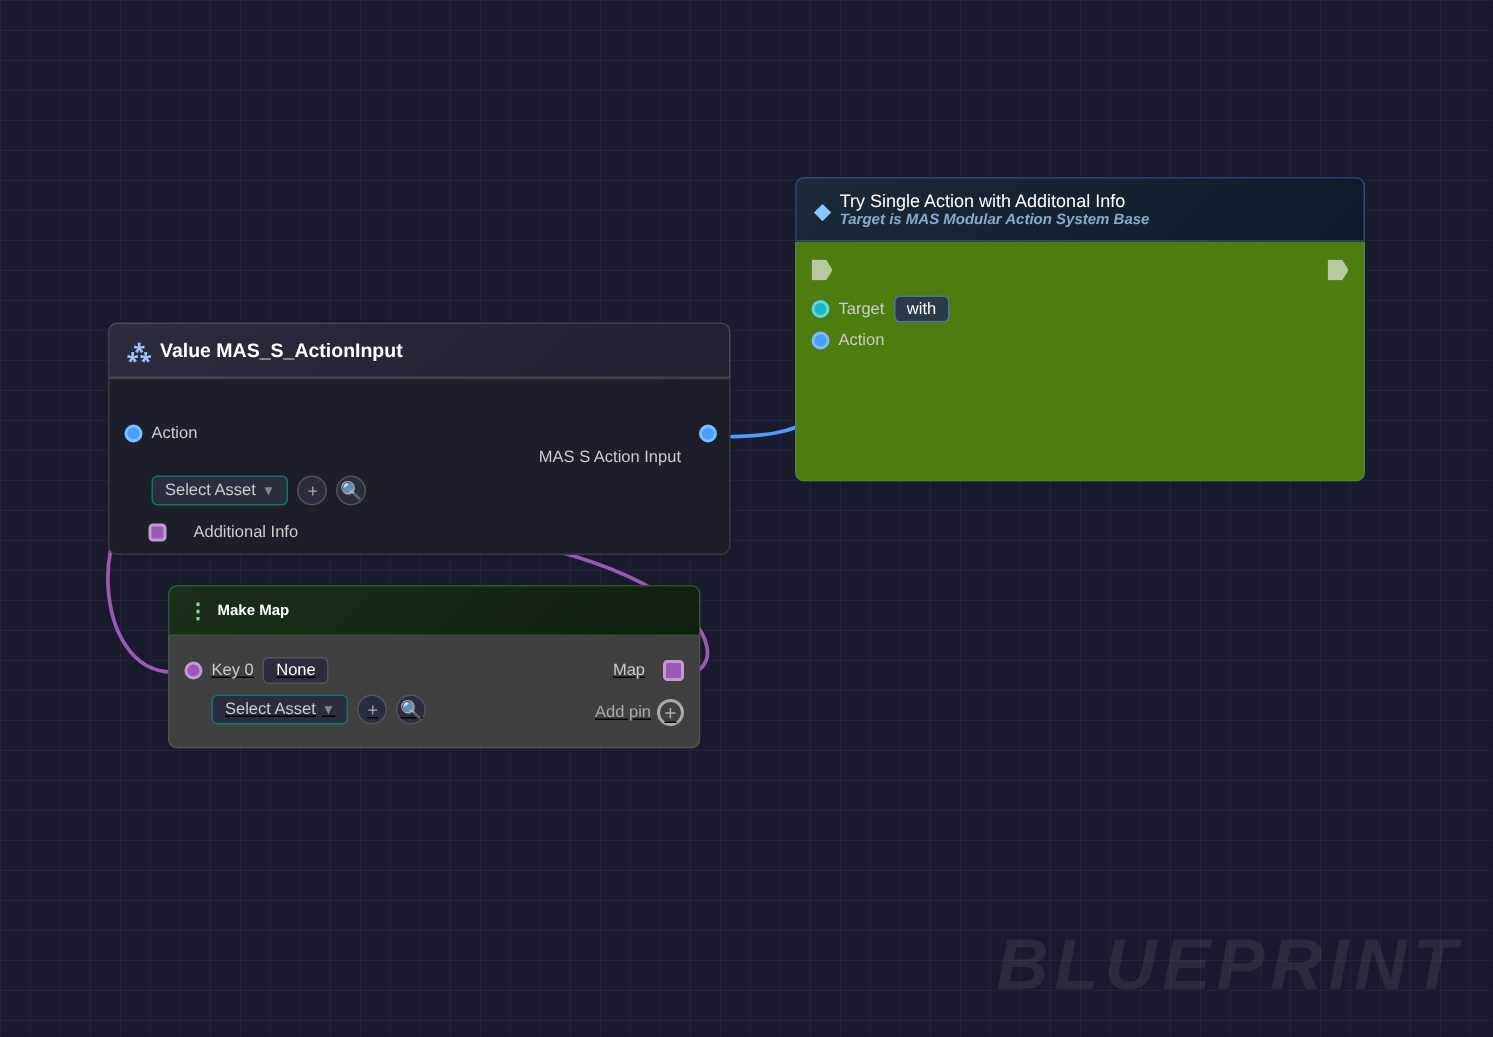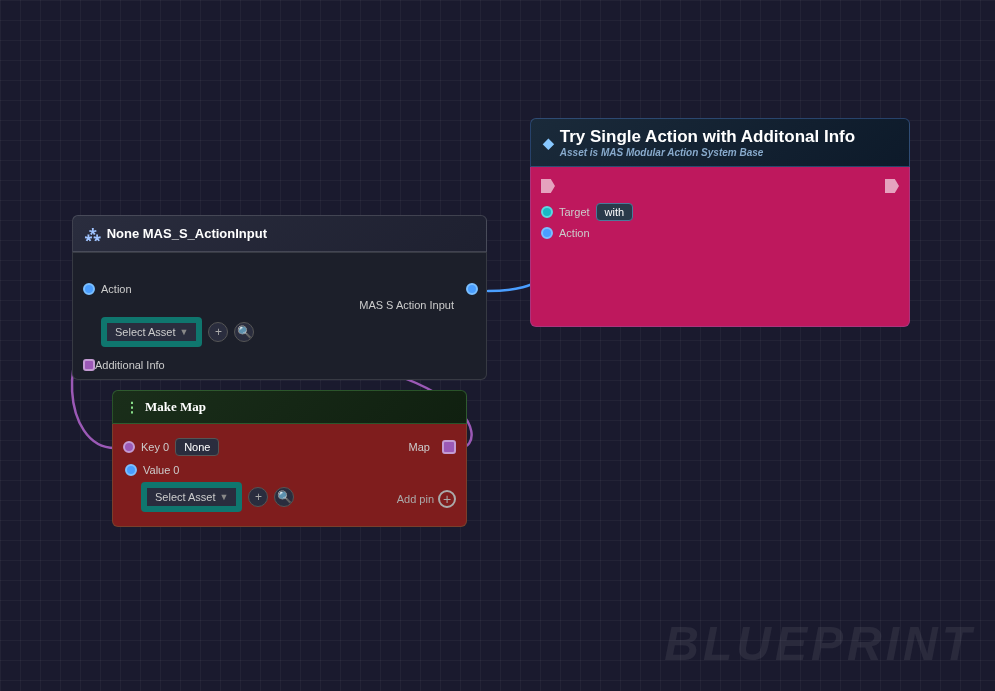--- a/index.html
+++ b/index.html
@@ -79,42 +79,43 @@
       top: 118px;
       width: 380px;
     }
 
     .node-try-single .node-header {
       background: linear-gradient(135deg, #1a2a3a 0%, #0d1a2a 100%);
       border: 1px solid rgba(100,160,255,0.3);
     }
 
     .node-try-single .node-body {
-      background: #be185d;
+      background: #4d7c0f;
       border: 1px solid rgba(100,160,255,0.2);
       border-top: none;
       min-height: 160px;
     }
 
     
     .node-make-map {
       left: 112px;
       top: 390px;
       width: 355px;
     }
 
     .node-make-map .node-header {
       background: linear-gradient(135deg, #1a2e1a 0%, #102010 100%);
       border: 1px solid rgba(100,200,100,0.3);
     }
 
     .node-make-map .node-body {
-      background: #7f1d1d;
+      background: #404040;
       border: 1px solid rgba(100,200,100,0.2);
       border-top: none;
+      text-decoration: underline;
     }
 
     
     .pin-row {
       display: flex;
       align-items: center;
       gap: 6px;
       margin: 6px 0;
       position: relative;
     }
@@ -141,21 +142,21 @@
     .pin-label {
       font-size: 11px;
       color: #ccc;
     }
 
     
     .select-dropdown {
       display: flex;
       align-items: center;
       background: #2a2d3e;
-      border: 6px solid #0f766e;
+      border: 1px solid #0f766e;
       border-radius: 4px;
       padding: 3px 8px;
       font-size: 11px;
       color: #ccc;
       gap: 4px;
       cursor: pointer;
     }
 
     .select-dropdown .chevron {
       font-size: 9px;
@@ -210,23 +211,24 @@
       left: 0;
       width: 100%;
       height: 100%;
       pointer-events: none;
       overflow: visible;
     }
 
     .additional-info-row {
       display: flex;
       align-items: flex-start;
-      gap: 0;
+      gap: 18px;
       margin-top: 8px;
       padding-top: 4px;
+      margin-left: 16px;
     }
 
     .add-pin-row {
       display: flex;
       align-items: center;
       gap: 4px;
       margin-top: 4px;
       font-size: 11px;
       color: #aaa;
       cursor: pointer;
@@ -259,21 +261,21 @@
   <path d="M 488 291 C 540 291, 540 274, 563 274" stroke="#4a9eff" stroke-width="2.5" fill="none" stroke-linecap="round"></path>
 
   <path d="M 102 335 C 60 335, 60 448, 115 448" stroke="#9b59b6" stroke-width="2.5" fill="none" stroke-linecap="round" stroke-dasharray="none"></path>
 
   <path d="M 460 448 C 490 448, 490 340, 100 340" stroke="#9b59b6" stroke-width="2.5" fill="none" stroke-linecap="round"></path>
 </svg>
 
 <div class="node node-make-mas">
   <div class="node-header">
     <span style="color:#a0c4ff; font-size:14px;">⁂</span>
-    <span style="font-size:13px; font-weight:700; color:#fff;">None MAS_S_ActionInput</span>
+    <span style="font-size:13px; font-weight:700; color:#fff;">Value MAS_S_ActionInput</span>
   </div>
   <div class="node-body">
 
     <div class="pin-row">
       <div class="pin-circle pin-blue"></div>
       <span class="pin-label">Action</span>
       <div style="flex:1"></div>
       <div class="row-space" style="gap:4px; justify-content:flex-end;">
         <span class="pin-label" style="margin-right:6px;margin-top:32px;">MAS S Action Input</span>
         <div class="pin-circle pin-blue" style="position:relative; right:-2px;"></div>
@@ -293,22 +295,22 @@
       <div style="width:12px; height:12px; background:#9b59b6; border:2px solid #c39bd3; border-radius:3px; flex-shrink:0;"></div>
       <span class="pin-label">Additional Info</span>
     </div>
   </div>
 </div>
 
 <div class="node node-try-single">
   <div class="node-header">
     <span style="color:#88c8ff; font-size:14px;">◆</span>
     <div>
-      <div style="font-size:17px; font-weight:700; color:#fff;">Try Single Action with Additonal Info</div>
-      <div style="font-size:10px; color:#88aacc; font-style:italic;">Asset is MAS Modular Action System Base</div>
+      <div style="font-size:12px; font-weight:400; color:#fff;">Try Single Action with Additonal Info</div>
+      <div style="font-size:10px; color:#88aacc; font-style:italic;">Target is MAS Modular Action System Base</div>
     </div>
   </div>
   <div class="node-body">
 
     <div class="exec-row">
       <div class="pin-exec"></div>
       <div class="pin-exec"></div>
     </div>
 
     <div class="pin-row" style="margin-top:6px;">
@@ -320,37 +322,33 @@
     <div class="pin-row" style="margin-top:6px;">
       <div class="pin-circle pin-blue"></div>
       <span class="pin-label">Action</span>
     </div>
   </div>
 </div>
 
 <div class="node node-make-map">
   <div class="node-header">
     <span style="color:#88dd88; font-size:14px;">⋮</span>
-    <span style="font-size:13px; font-weight:700; color:#fff;font-family:Liberation Serif, serif;">Make Map</span>
+    <span style="font-size:10px; font-weight:700; color:#fff;">Make Map</span>
   </div>
   <div class="node-body">
 
     <div class="pin-row">
       <div class="pin-circle pin-purple"></div>
       <span class="pin-label">Key 0</span>
       <div class="value-badge">None</div>
       <div style="flex:1"></div>
       <span class="pin-label" style="margin-right:6px;">Map</span>
       <div style="width:14px; height:14px; background:#9b59b6; border:2px solid #c39bd3; border-radius:3px; flex-shrink:0;"></div>
     </div>
 
-    <div class="pin-row" style="margin-top:8px;">
-      <div class="pin-circle pin-blue" style="margin-left:2px;"></div>
-      <span class="pin-label">Value 0</span>
-    </div>
 
     <div class="pin-row" style="margin-left:18px; margin-top:2px;">
       <div class="select-dropdown">
         <span>Select Asset</span>
         <span class="chevron">▼</span>
       </div>
       <div class="action-btn">+</div>
       <div class="action-btn">🔍</div>
 
       <div style="flex:1"></div>

